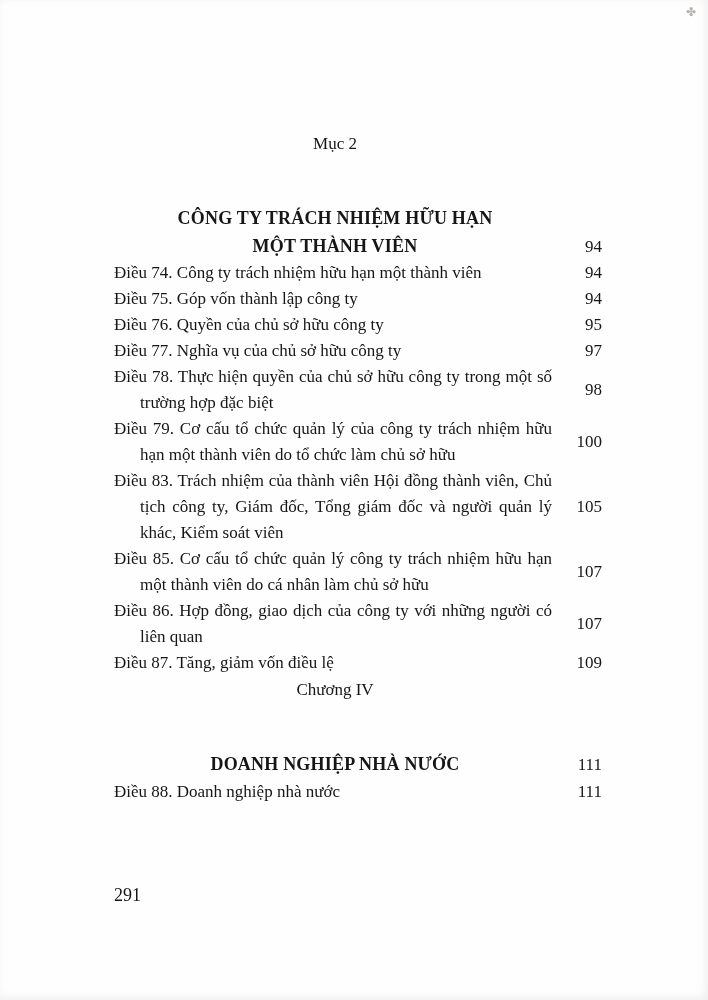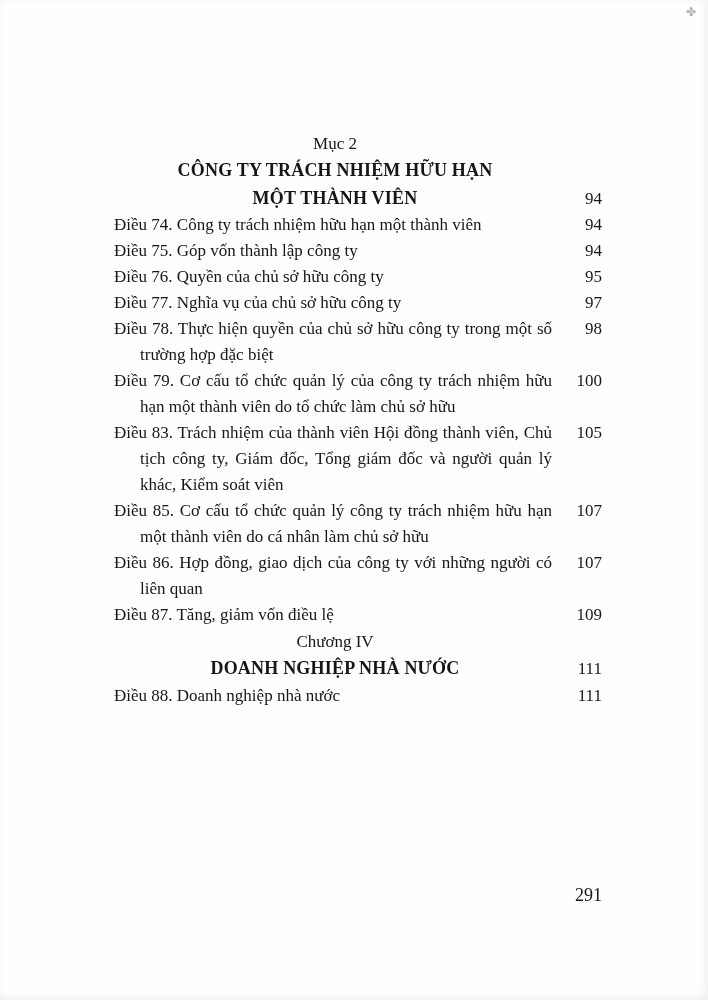--- a/index.html
+++ b/index.html
@@ -27,41 +27,42 @@
   .kicker {
     text-align: center; 
     font-size: 17px; line-height: 27px;
     padding-right: 46px; 
   }
   .heading-row { display: flex; align-items: flex-end; }
   .heading-title {
     flex: 1; text-align: center;
     font-weight: bold; font-size: 18px; line-height: 27.5px;
     letter-spacing: 0.2px;
+    margin-top: 48px;
   }
   .page-col {
     width: 46px; text-align: right;
     font-size: 17px; line-height: 27.5px;
     font-variant-numeric: lining-nums;
   }
-  .entry { display: flex; align-items: flex-start; }
+  .entry { display: flex; align-items: center; }
   .entry-text {
     flex: 1; text-align: justify;
     font-size: 17px; line-height: 26px;
     padding-left: 26px; text-indent: -26px;
     padding-right: 10px;
   }
   .entry-page {
     width: 40px; text-align: right;
     font-size: 17px; line-height: 26px;
   }
   .chapter-block { margin-top: 0; }
   .footer-page-number {
     position: absolute; left: 114px; top: 882px; width: 488px;
-    text-align: right; font-size: 18px; line-height: 26px;
+    text-align: left; font-size: 18px; line-height: 26px;
   }
 </style>
 </head>
 <body>
 
 <div class="page">
 
   <div class="corner-deco">✤</div>
 
   <div class="content">

